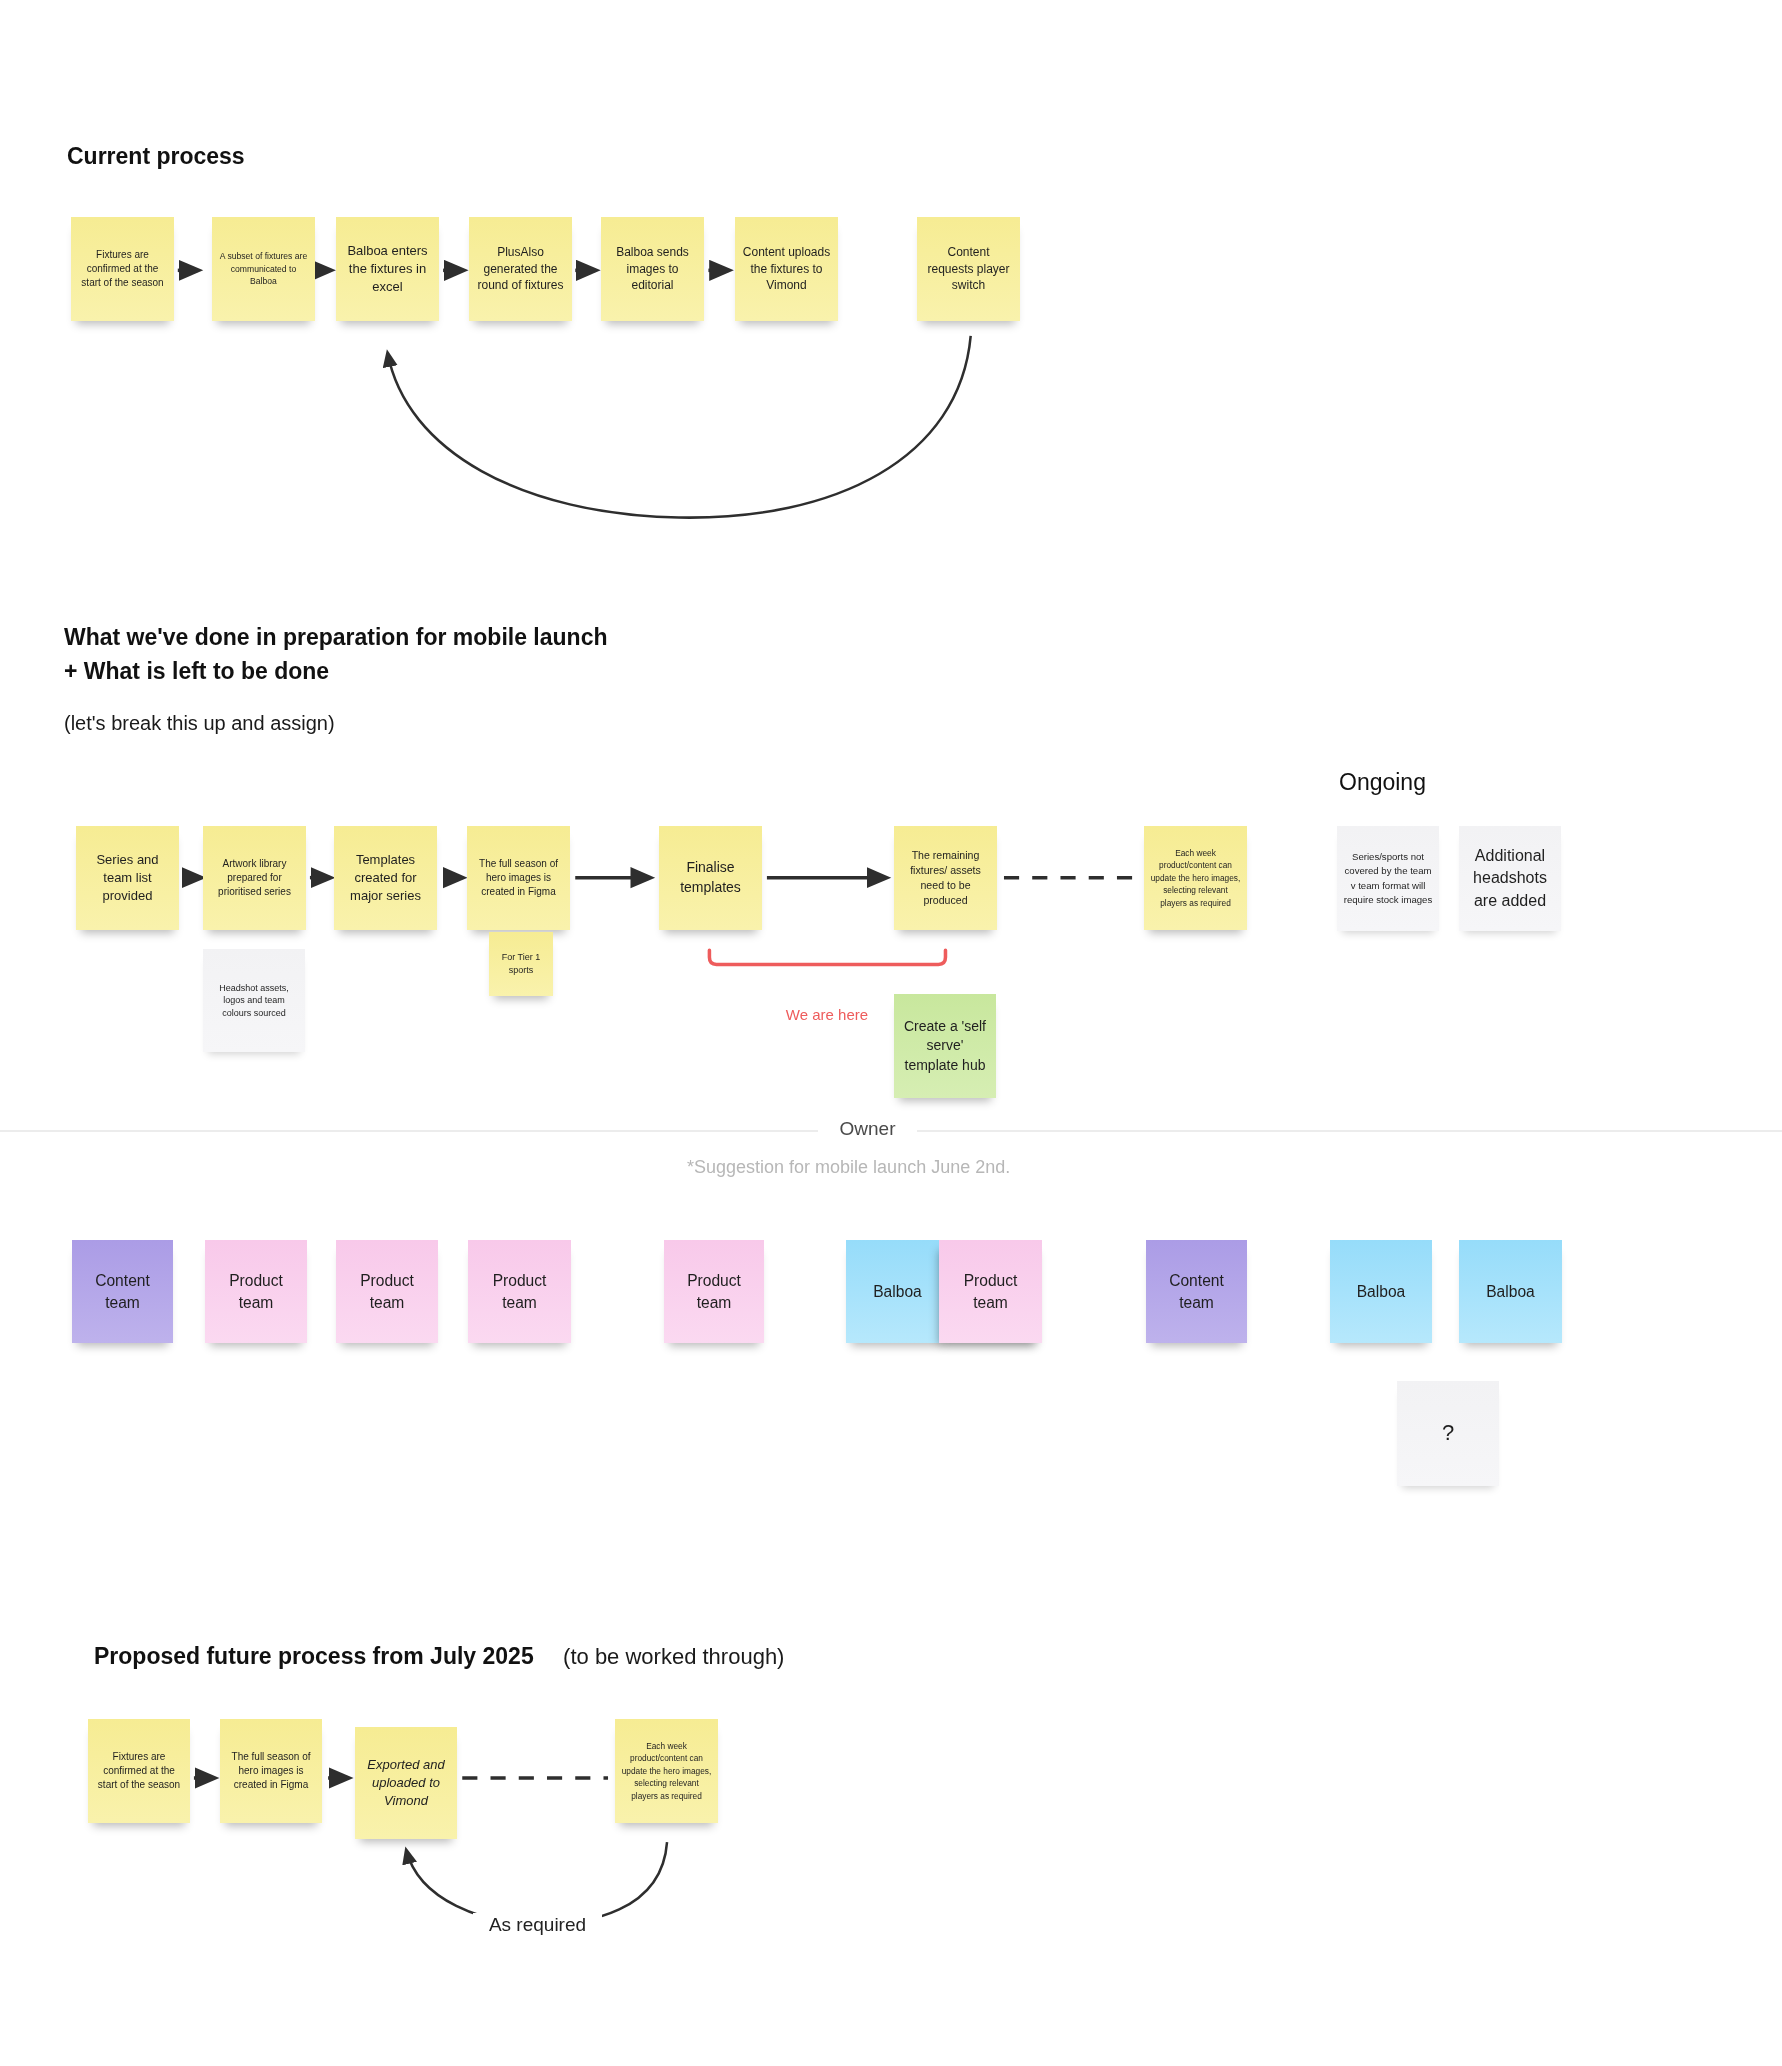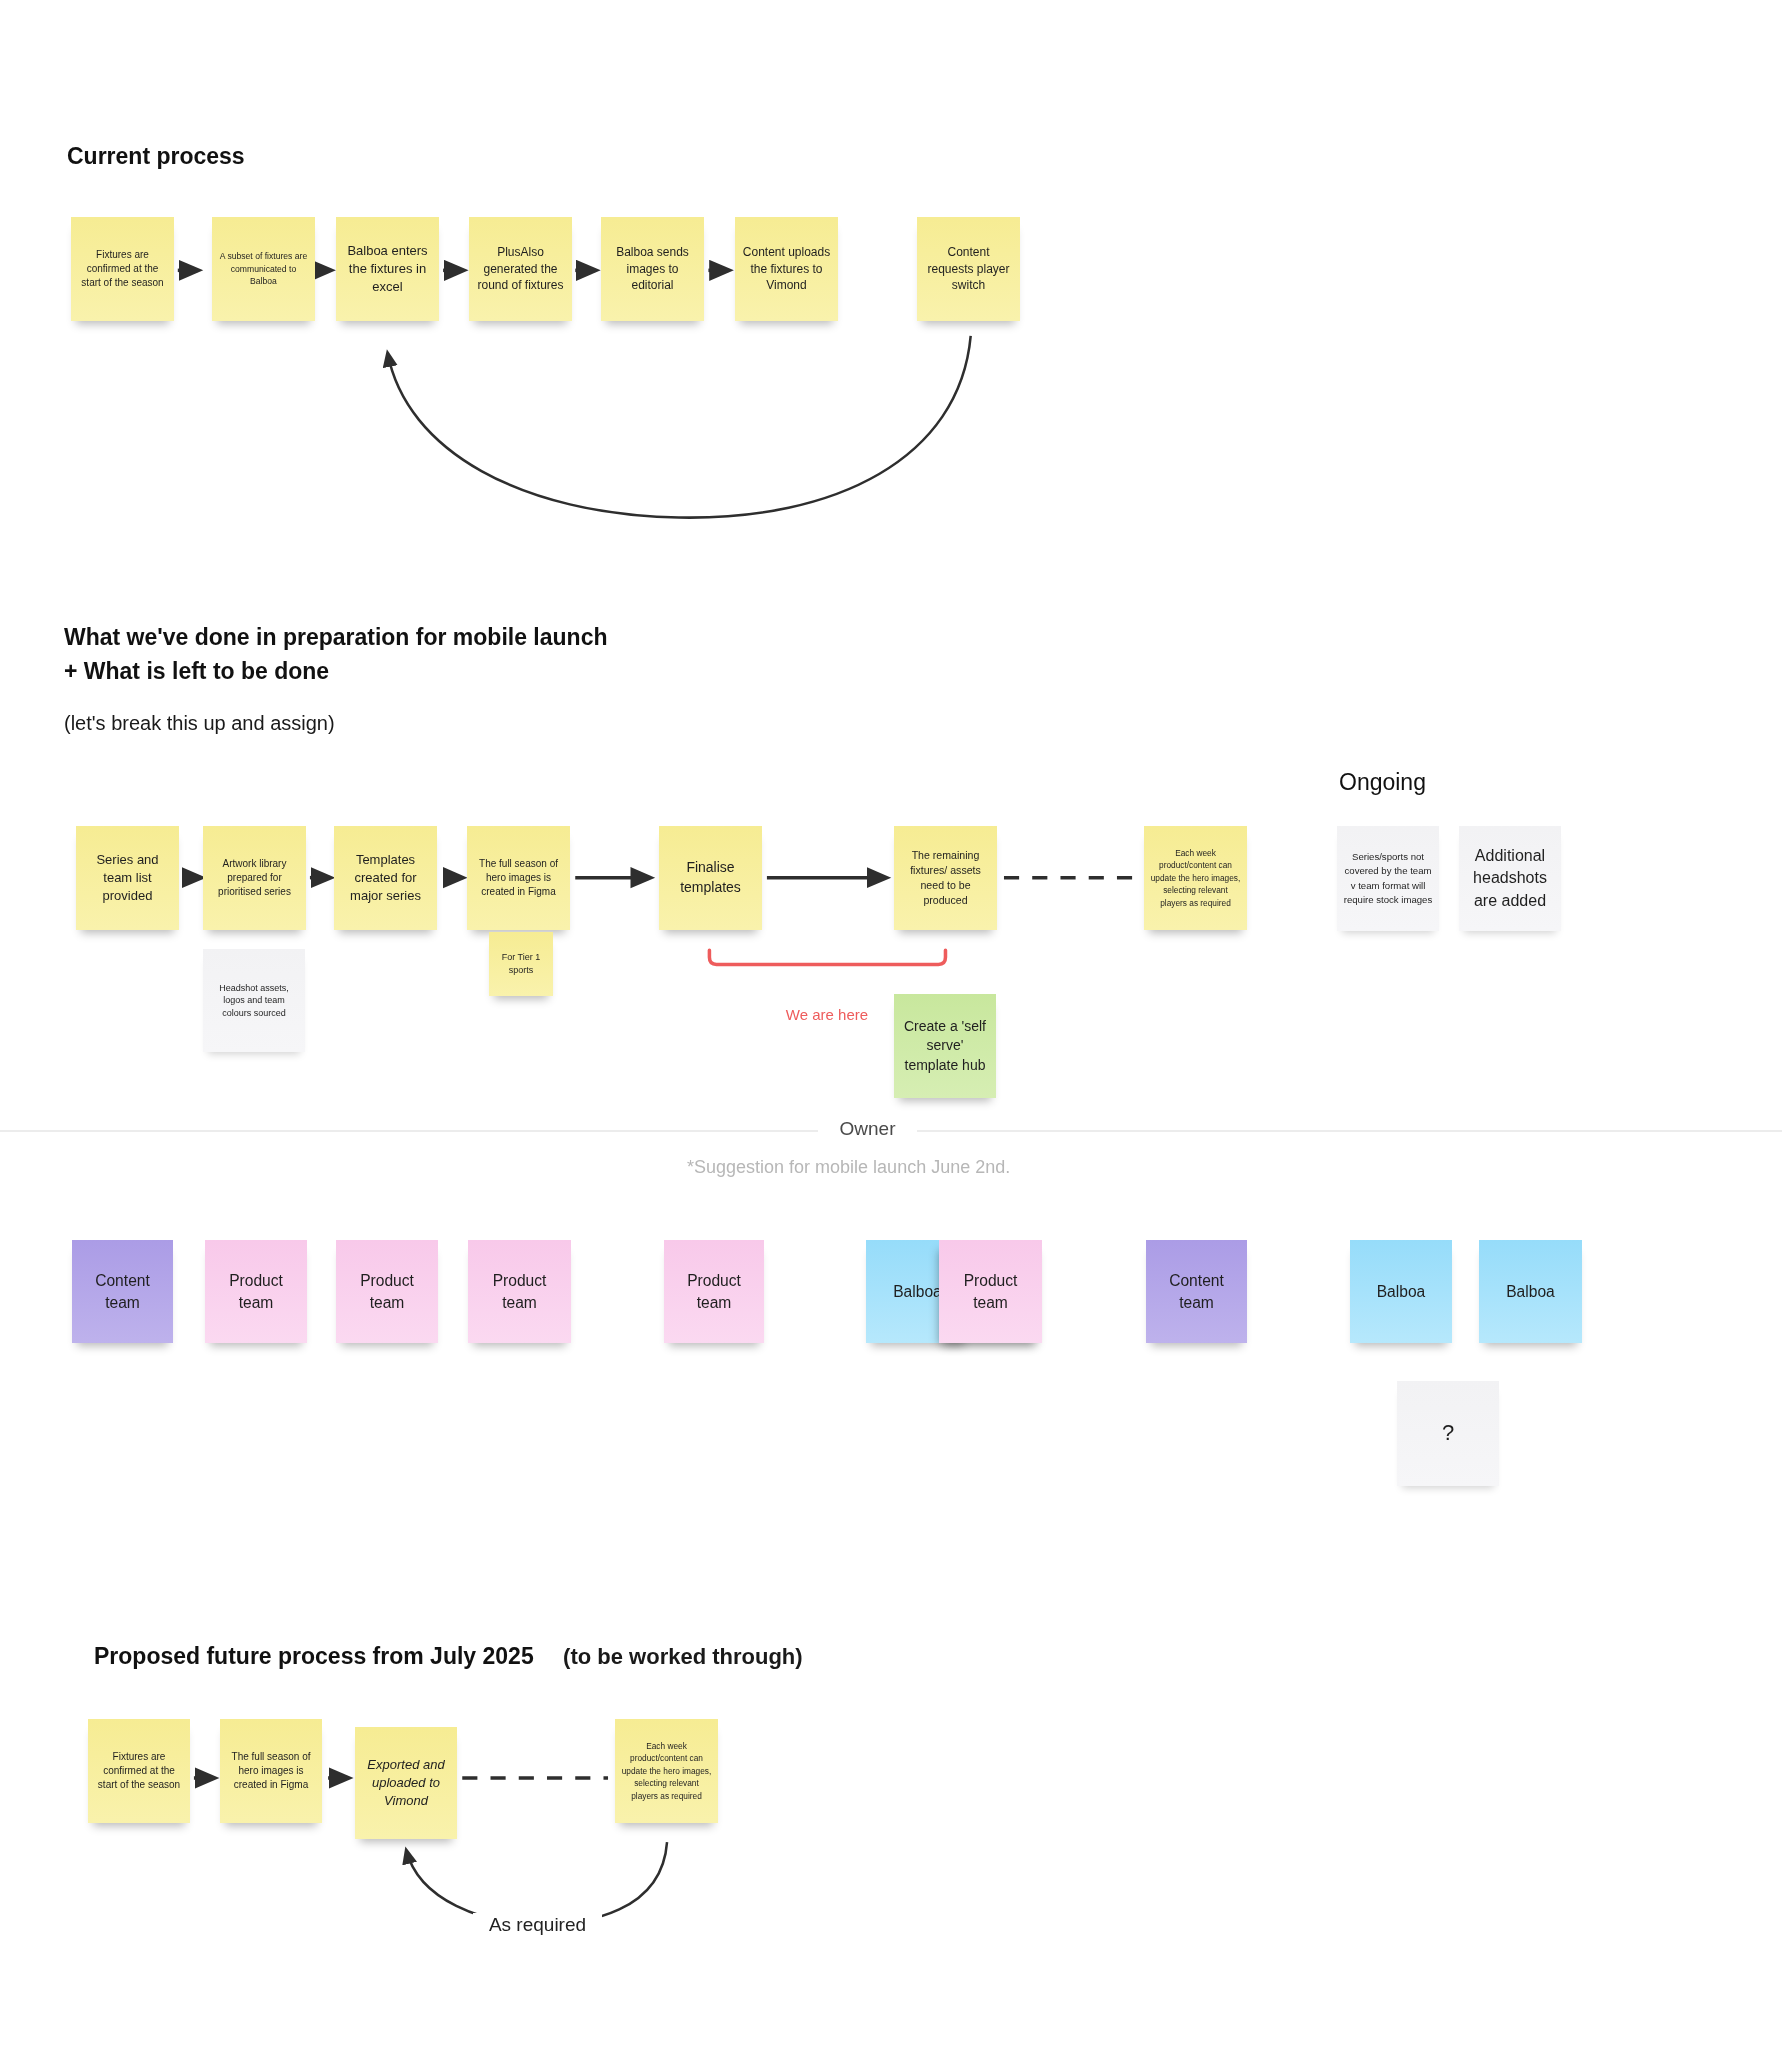--- a/index.html
+++ b/index.html
@@ -1,34 +1,34 @@
 <!DOCTYPE html>
 <html style="font-size:8px"><head>
 <meta charset="utf-8">
 <style>
   html,body{margin:0;padding:0;background:#ffffff;}
   .board{
     position:relative;width:1783px;height:2066px;background:#ffffff;overflow:hidden;
     font-family:"Liberation Sans","DejaVu Sans",sans-serif;color:#1e1e1e;
   }
   .h{position:absolute;font-weight:700;font-size:23px;color:#111;white-space:nowrap;}
-  .h .reg{font-weight:700;color:#1a1a1a;}
+  .h .reg{font-weight:400;color:#1a1a1a;}
   .txt{position:absolute;font-weight:400;font-size:20px;color:#1a1a1a;white-space:nowrap;}
   .note{
     position:absolute;width:103px;height:104px;box-sizing:border-box;
     display:flex;align-items:center;justify-content:center;text-align:center;
     padding:6px;line-height:1.38;color:#1f1f1f;
     box-shadow:0 8px 9px -5px rgba(0,0,0,0.28);
   }
   .yellow{background:linear-gradient(180deg,#f6ec93,#f9f2ac);}
   .whiten{background:linear-gradient(180deg,#f2f2f4,#f6f6f8);box-shadow:0 7px 8px -5px rgba(0,0,0,0.18);}
   .green{background:linear-gradient(180deg,#c8e79d,#d6eeb3);}
   .purple{background:linear-gradient(180deg,#ab9ce6,#beb2ec);}
   .pink{background:linear-gradient(180deg,#f8c9ea,#fbd9f1);}
-  .blue{background:linear-gradient(180deg,#96dcfa,#b6e8fc);margin-left:20px;}
+  .blue{background:linear-gradient(180deg,#96dcfa,#b6e8fc);}
   .fs16{font-size:8.3px;line-height:1.5;}
   .fs17{font-size:8.6px;line-height:1.45;margin-left:8px;}
   .fs18{font-size:9px;line-height:1.4;}
   .fs19{font-size:9.6px;line-height:1.5;}
   .fs20{font-size:10px;line-height:1.42;}
   .fs21{font-size:10.6px;line-height:1.42;}
   .fs24{font-size:12px;line-height:1.4;}
   .fs26{font-size:13px;line-height:1.4;}
   .fs28{font-size:14px;line-height:1.4;}
   .fs31{font-size:15.6px;line-height:1.35;}

